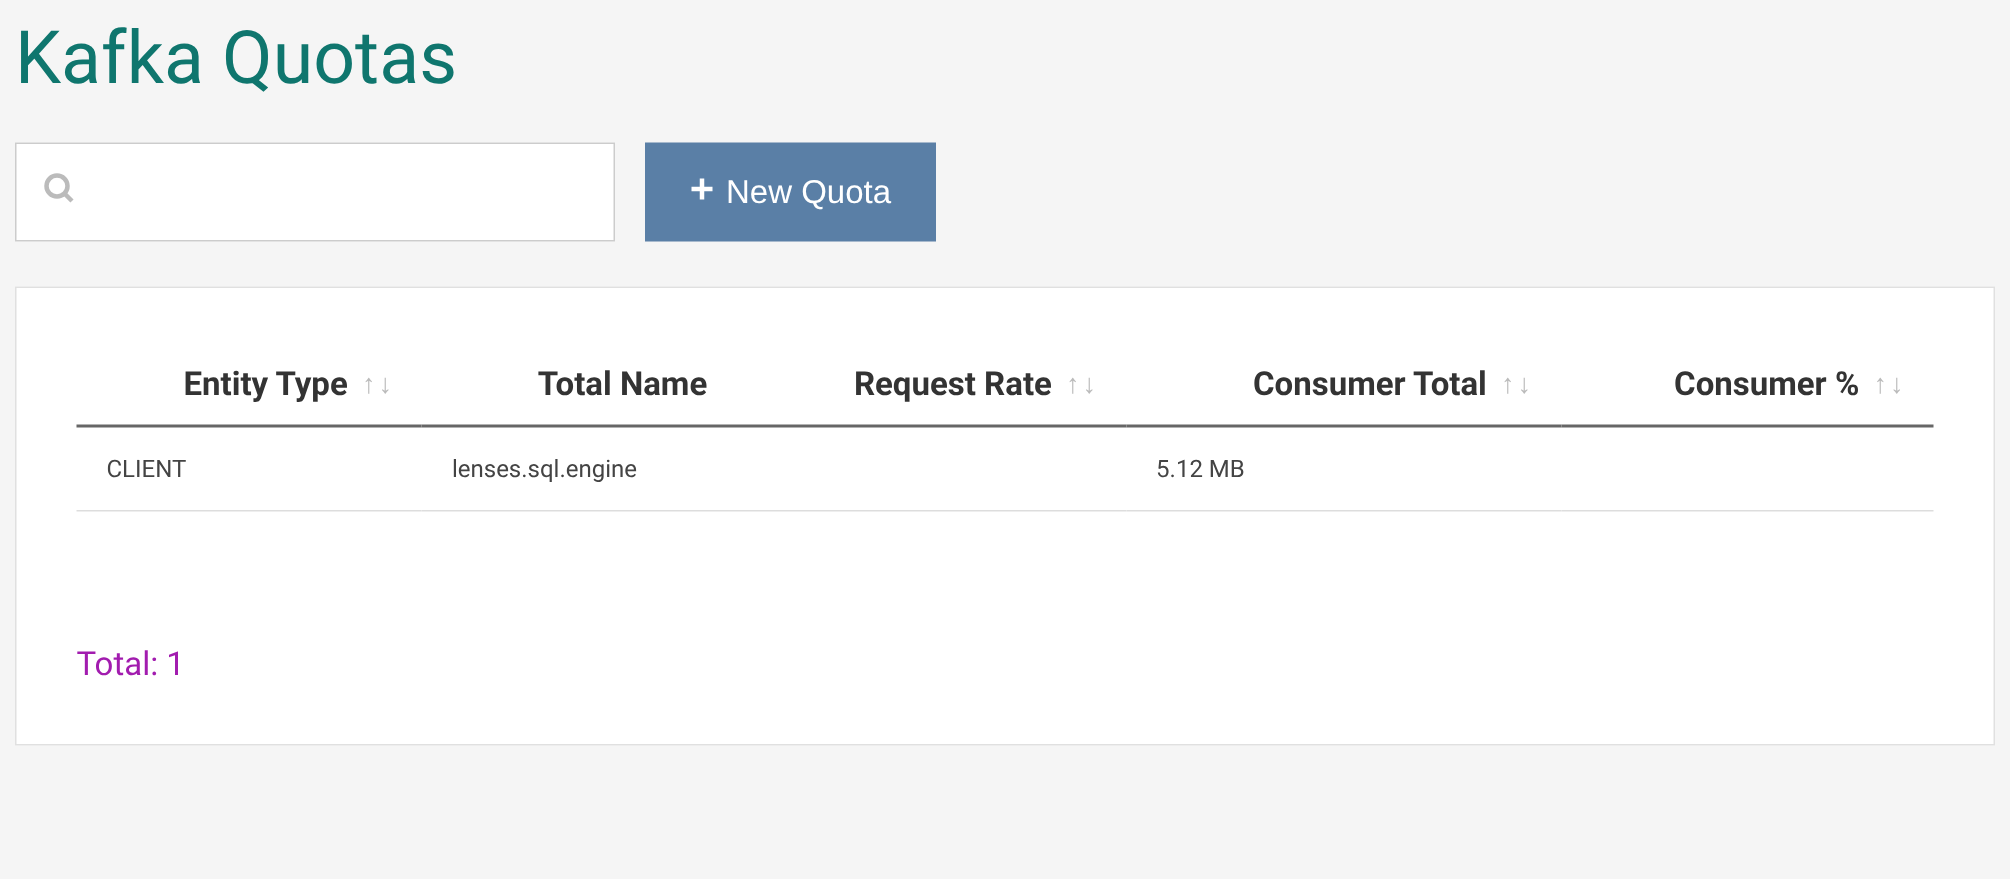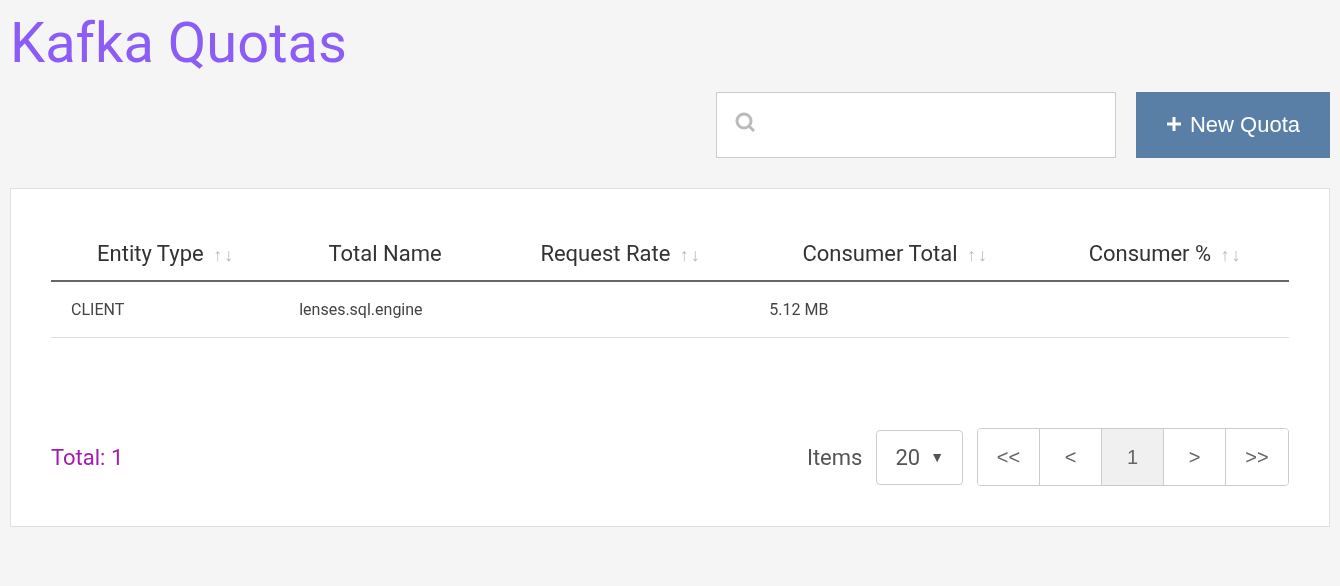--- a/index.html
+++ b/index.html
@@ -7,28 +7,28 @@
       margin: 0;
       padding: 0;
     }
     body {
       font-family: -apple-system, BlinkMacSystemFont, "Segoe UI", Roboto, "Helvetica Neue", Arial, sans-serif;
       background: #f5f5f5;
       padding: 10px;
       width: 1340px;
     }
     .page-title {
-      font-size: 56px;
+      font-size: 49px;
       font-weight: 400;
-      color: #8b5cf6;
-      margin-bottom: 16px;
+      color: #0f766e;
+      margin-bottom: 28px;
     }
     .toolbar {
       display: flex;
-      justify-content: flex-end;
+      justify-content: flex-start;
       align-items: center;
       margin-bottom: 30px;
       gap: 20px;
     }
     .search-wrapper {
       position: relative;
       width: 400px;
     }
     .search-input {
       width: 100%;
@@ -64,23 +64,23 @@
     .panel {
       background: #fff;
       border: 1px solid #e0e0e0;
       padding: 40px;
     }
     table {
       width: 100%;
       border-collapse: collapse;
     }
     thead th {
-      text-align: center;
-      font-size: 22px;
-      font-weight: 400;
+      text-align: right;
+      font-size: 22px;
+      font-weight: 700;
       color: #333;
       padding: 12px 20px 14px 20px;
       border-bottom: 2px solid #666;
       white-space: nowrap;
     }
     tbody td {
       font-size: 16px;
       color: #444;
       padding: 18px 20px;
       border-bottom: 1px solid #ddd;
@@ -226,28 +226,14 @@
         <td>lenses.sql.engine</td>
         <td></td>
         <td>5.12 MB</td>
         <td></td>
       </tr>
     </tbody>
   </table>
 
   <div class="table-footer">
     <div class="total-text">Total: 1</div>
-    <div class="pagination">
-      <span class="items-label">Items</span>
-      <div class="items-select">
-        <span>20</span>
-        <span class="caret">▼</span>
-      </div>
-      <div class="pager">
-        <button class="pager-btn">&lt;&lt;</button>
-        <button class="pager-btn">&lt;</button>
-        <button class="pager-btn active">1</button>
-        <button class="pager-btn">&gt;</button>
-        <button class="pager-btn">&gt;&gt;</button>
-      </div>
-    </div>
   </div>
 </div>
 
 </body></html>

